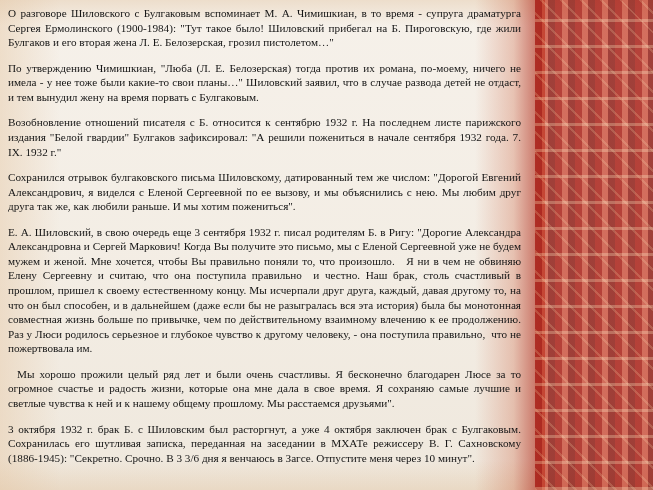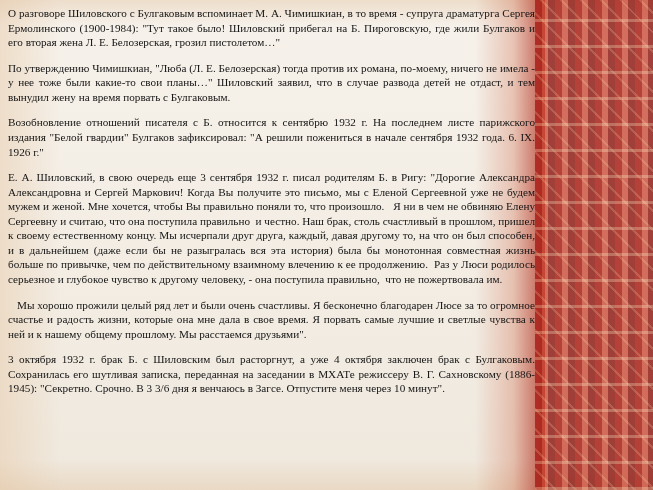--- a/index.html
+++ b/index.html
@@ -100,21 +100,21 @@
     top: 6px;
     width: 527px;
     height: 478px;
   }
   .para {
     font-family: "Liberation Serif", serif;
     font-size: 11.2px;
     line-height: 1.30;
     color: #151515;
     text-align: justify;
-    margin: 0 0 11px 0;
+    margin: 0 14px 11px 0;
     white-space: pre-wrap;
   }
   .para.last {
     margin-bottom: 0;
   }
   .para-indent {
     text-indent: 9px;
   }
 </style>
 </head>
@@ -125,18 +125,19 @@
   <div class="bg-left-wash"></div>
   <div class="bg-top-wash"></div>
   <div class="bg-bottom-wash"></div>
   <div class="bg-right-soft"></div>
   <div class="bg-right-band"></div>
   <div class="bg-ornament"></div>
 
   <div class="content">
     <p class="para">О разговоре Шиловского с Булгаковым вспоминает М. А. Чимишкиан, в то время - супруга драматурга Сергея Ермолинского (1900-1984): "Тут такое было! Шиловский прибегал на Б. Пироговскую, где жили Булгаков и его вторая жена Л. Е. Белозерская, грозил пистолетом…"</p>
     <p class="para">По утверждению Чимишкиан, "Люба (Л. Е. Белозерская) тогда против их романа, по-моему, ничего не имела - у нее тоже были какие-то свои планы…" Шиловский заявил, что в случае развода детей не отдаст, и тем вынудил жену на время порвать с Булгаковым.</p>
-    <p class="para">Возобновление отношений писателя с Б. относится к сентябрю 1932 г. На последнем листе парижского издания "Белой гвардии" Булгаков зафиксировал: "А решили пожениться в начале сентября 1932 года. 6. IX. 1926 г."</p>
+    <p class="para">Возобновление отношений писателя с Б. относится к сентябрю 1932 г. На последнем листе парижского издания "Белой гвардии" Булгаков зафиксировал: "А решили пожениться в начале сентября 1932 года. 7. IX. 1932 г."</p>
+    <p class="para">Сохранился отрывок булгаковского письма Шиловскому, датированный тем же числом: "Дорогой Евгений Александрович, я виделся с Еленой Сергеевной по ее вызову, и мы объяснились с нею. Мы любим друг друга так же, как любили раньше. И мы хотим пожениться".</p>
     <p class="para">Е. А. Шиловский, в свою очередь еще 3 сентября 1932 г. писал родителям Б. в Ригу: "Дорогие Александра Александровна и Сергей Маркович! Когда Вы получите это письмо, мы с Еленой Сергеевной уже не будем мужем и женой. Мне хочется, чтобы Вы правильно поняли то, что произошло.   Я ни в чем не обвиняю Елену Сергеевну и считаю, что она поступила правильно  и честно. Наш брак, столь счастливый в прошлом, пришел к своему естественному концу. Мы исчерпали друг друга, каждый, давая другому то, на что он был способен, и в дальнейшем (даже если бы не разыгралась вся эта история) была бы монотонная совместная жизнь больше по привычке, чем по действительному взаимному влечению к ее продолжению.  Раз у Люси родилось серьезное и глубокое чувство к другому человеку, - она поступила правильно,  что не пожертвовала им.</p>
-    <p class="para para-indent">Мы хорошо прожили целый ряд лет и были очень счастливы. Я бесконечно благодарен Люсе за то огромное счастье и радость жизни, которые она мне дала в свое время. Я порвать самые лучшие и светлые чувства к ней и к нашему общему прошлому. Мы расстаемся друзьями".</p>
+    <p class="para para-indent">Мы хорошо прожили целый ряд лет и были очень счастливы. Я бесконечно благодарен Люсе за то огромное счастье и радость жизни, которые она мне дала в свое время. Я сохраняю самые лучшие и светлые чувства к ней и к нашему общему прошлому. Мы расстаемся друзьями".</p>
     <p class="para last">3 октября 1932 г. брак Б. с Шиловским был расторгнут, а уже 4 октября заключен брак с Булгаковым. Сохранилась его шутливая записка, переданная на заседании в МХАТе режиссеру В. Г. Сахновскому (1886-1945): "Секретно. Срочно. В 3 3/6 дня я венчаюсь в Загсе. Отпустите меня через 10 минут".</p>
   </div>
 </div>
 
 </body></html>

